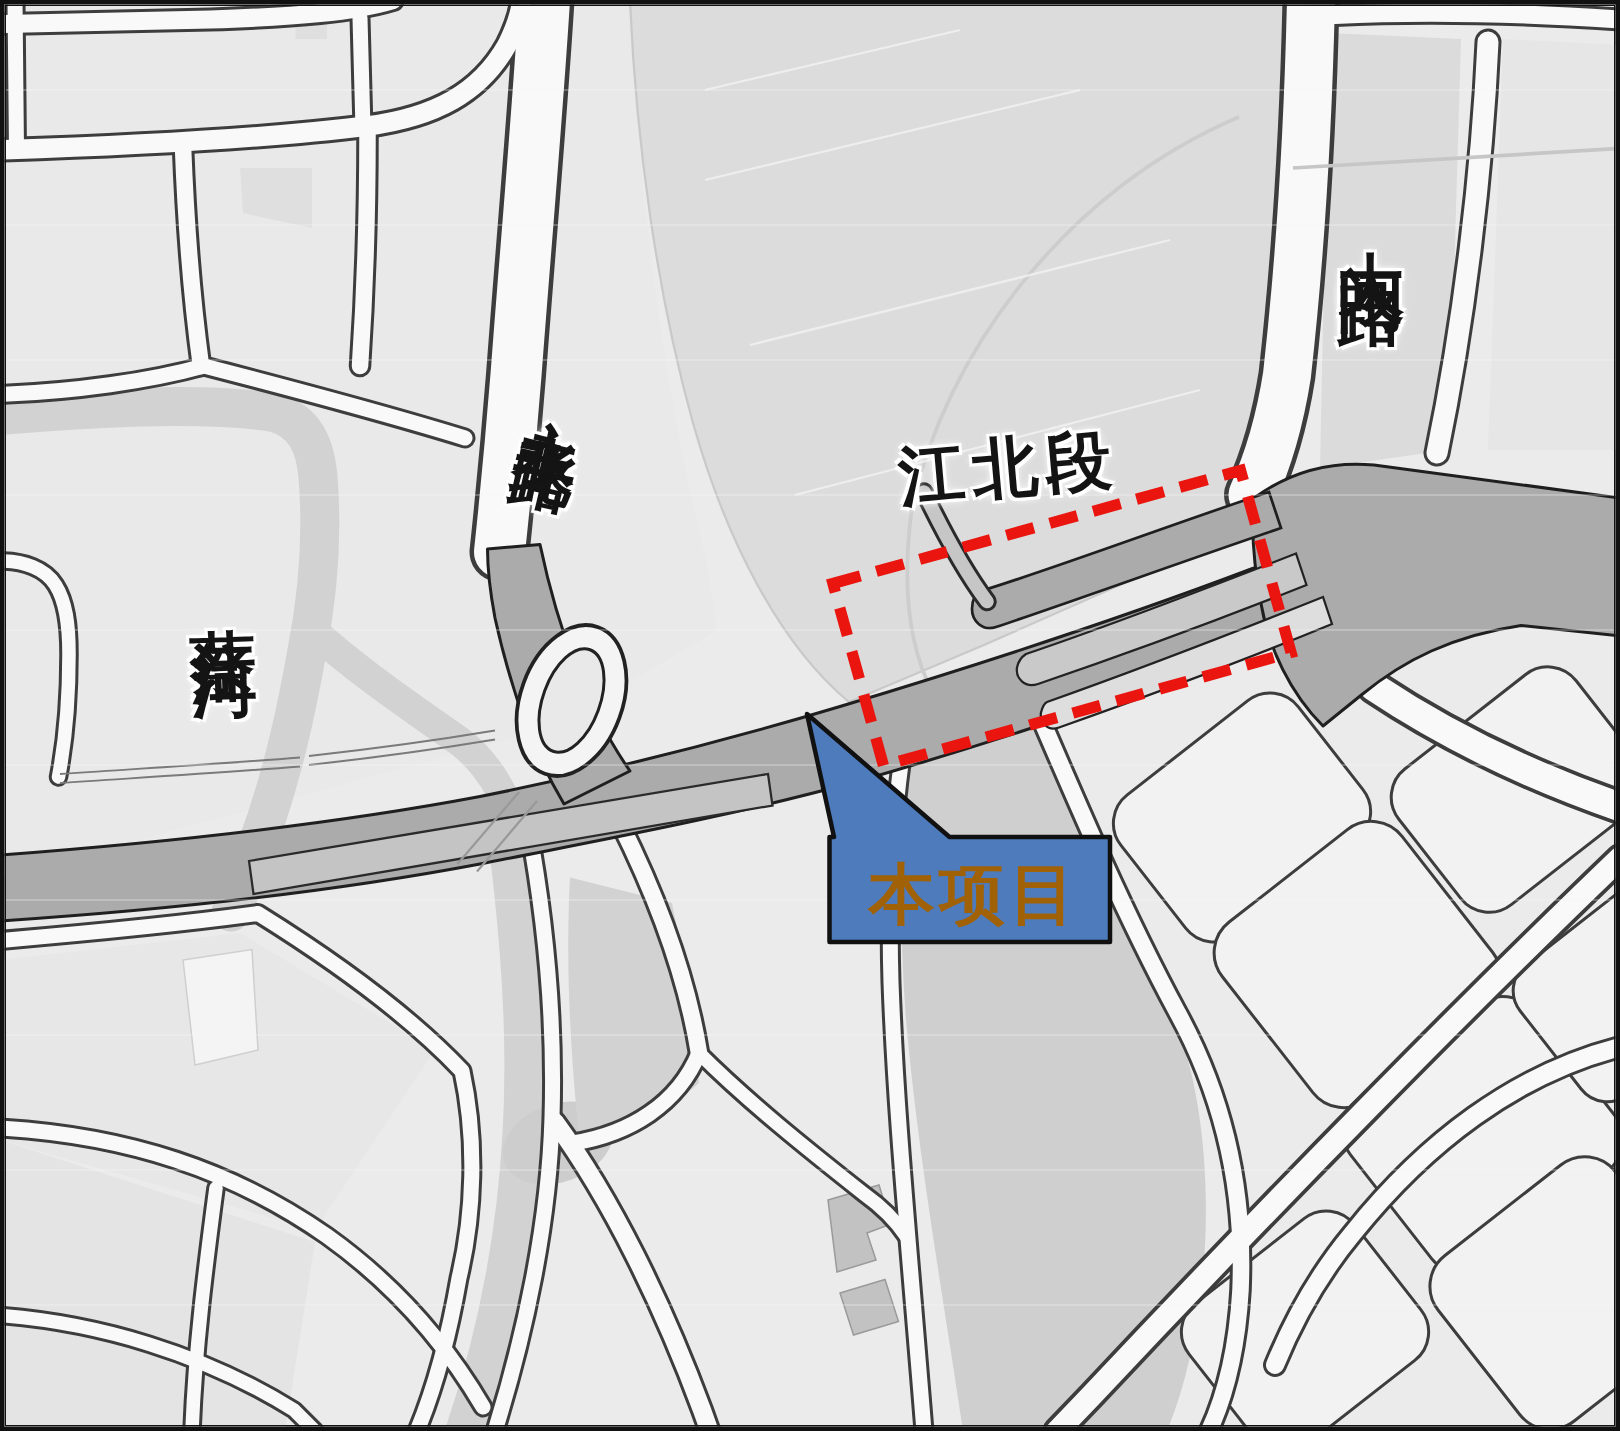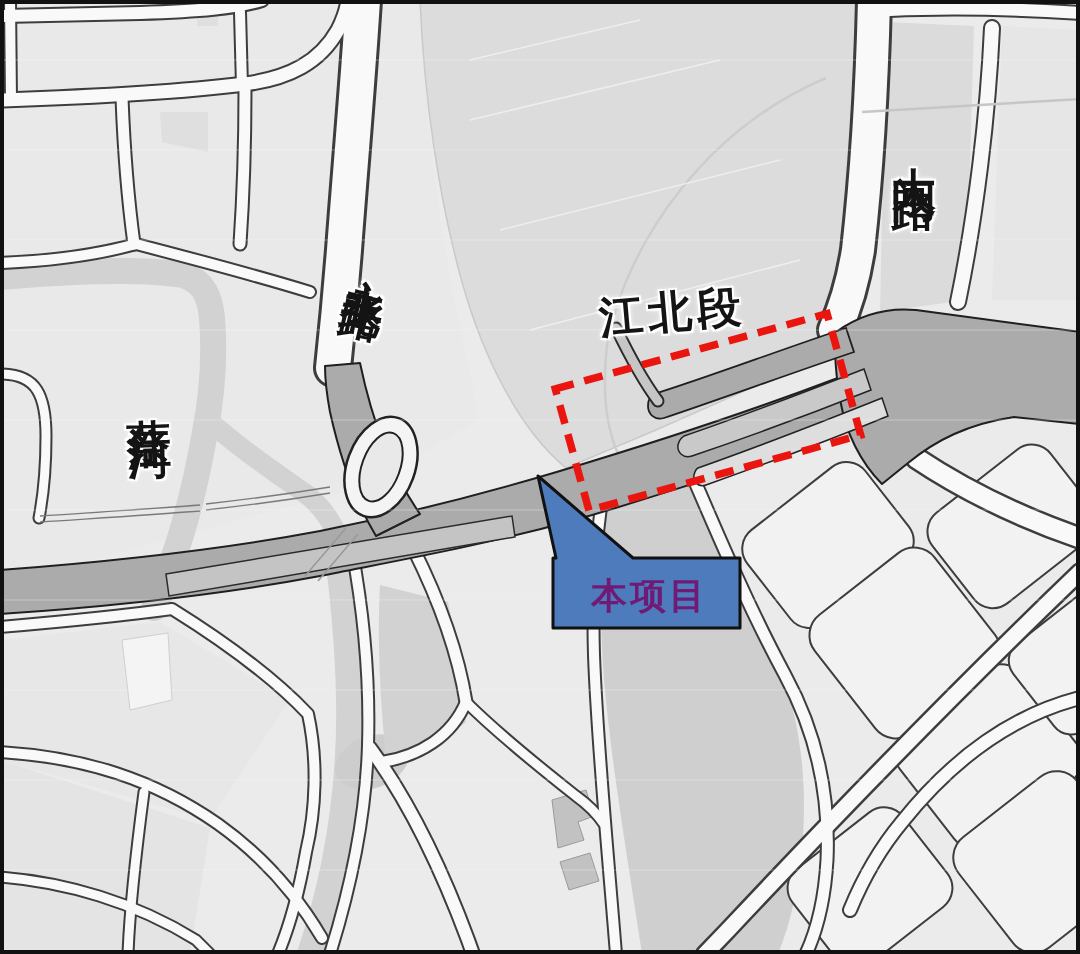--- a/index.html
+++ b/index.html
@@ -18,21 +18,21 @@
     user-select:none;
   }
   .vert{writing-mode:vertical-rl;text-orientation:upright;}
   #label-caijiang{left:120px;top:380px;font-size:44px;letter-spacing:9px;transform:rotate(-2deg);}
   #label-yongfeng{left:351px;top:244px;font-size:42px;letter-spacing:7px;transform:rotate(13deg);transform-origin:top center;}
   #label-dazha{left:886px;top:128px;font-size:45px;letter-spacing:10px;}
   #label-jiangbei{left:596px;top:286px;font-size:44px;letter-spacing:5px;transform:rotate(-5deg);}
   #callout-text{
     position:absolute;left:553px;top:558px;width:187px;height:70px;
     display:flex;align-items:center;justify-content:center;
-    color:#701a75;font-size:36px;font-weight:bold;letter-spacing:3px;
+    color:#a16207;font-size:44px;font-weight:bold;letter-spacing:3px;
     font-family:"Liberation Sans","DejaVu Sans",sans-serif;text-shadow:none;
   }
   .road-minor-casing{fill:none;stroke:#3d3d3d;stroke-linecap:round;stroke-linejoin:round;}
   .road-minor-fill{fill:none;stroke:#f9f9f9;stroke-linecap:round;stroke-linejoin:round;}
   .road-major{fill:#ababab;stroke:#1f1f1f;stroke-width:2;stroke-linejoin:round;}
   .stream{fill:none;stroke:#d2d2d2;stroke-linecap:round;}
 </style>
 </head>
 <body>
 

